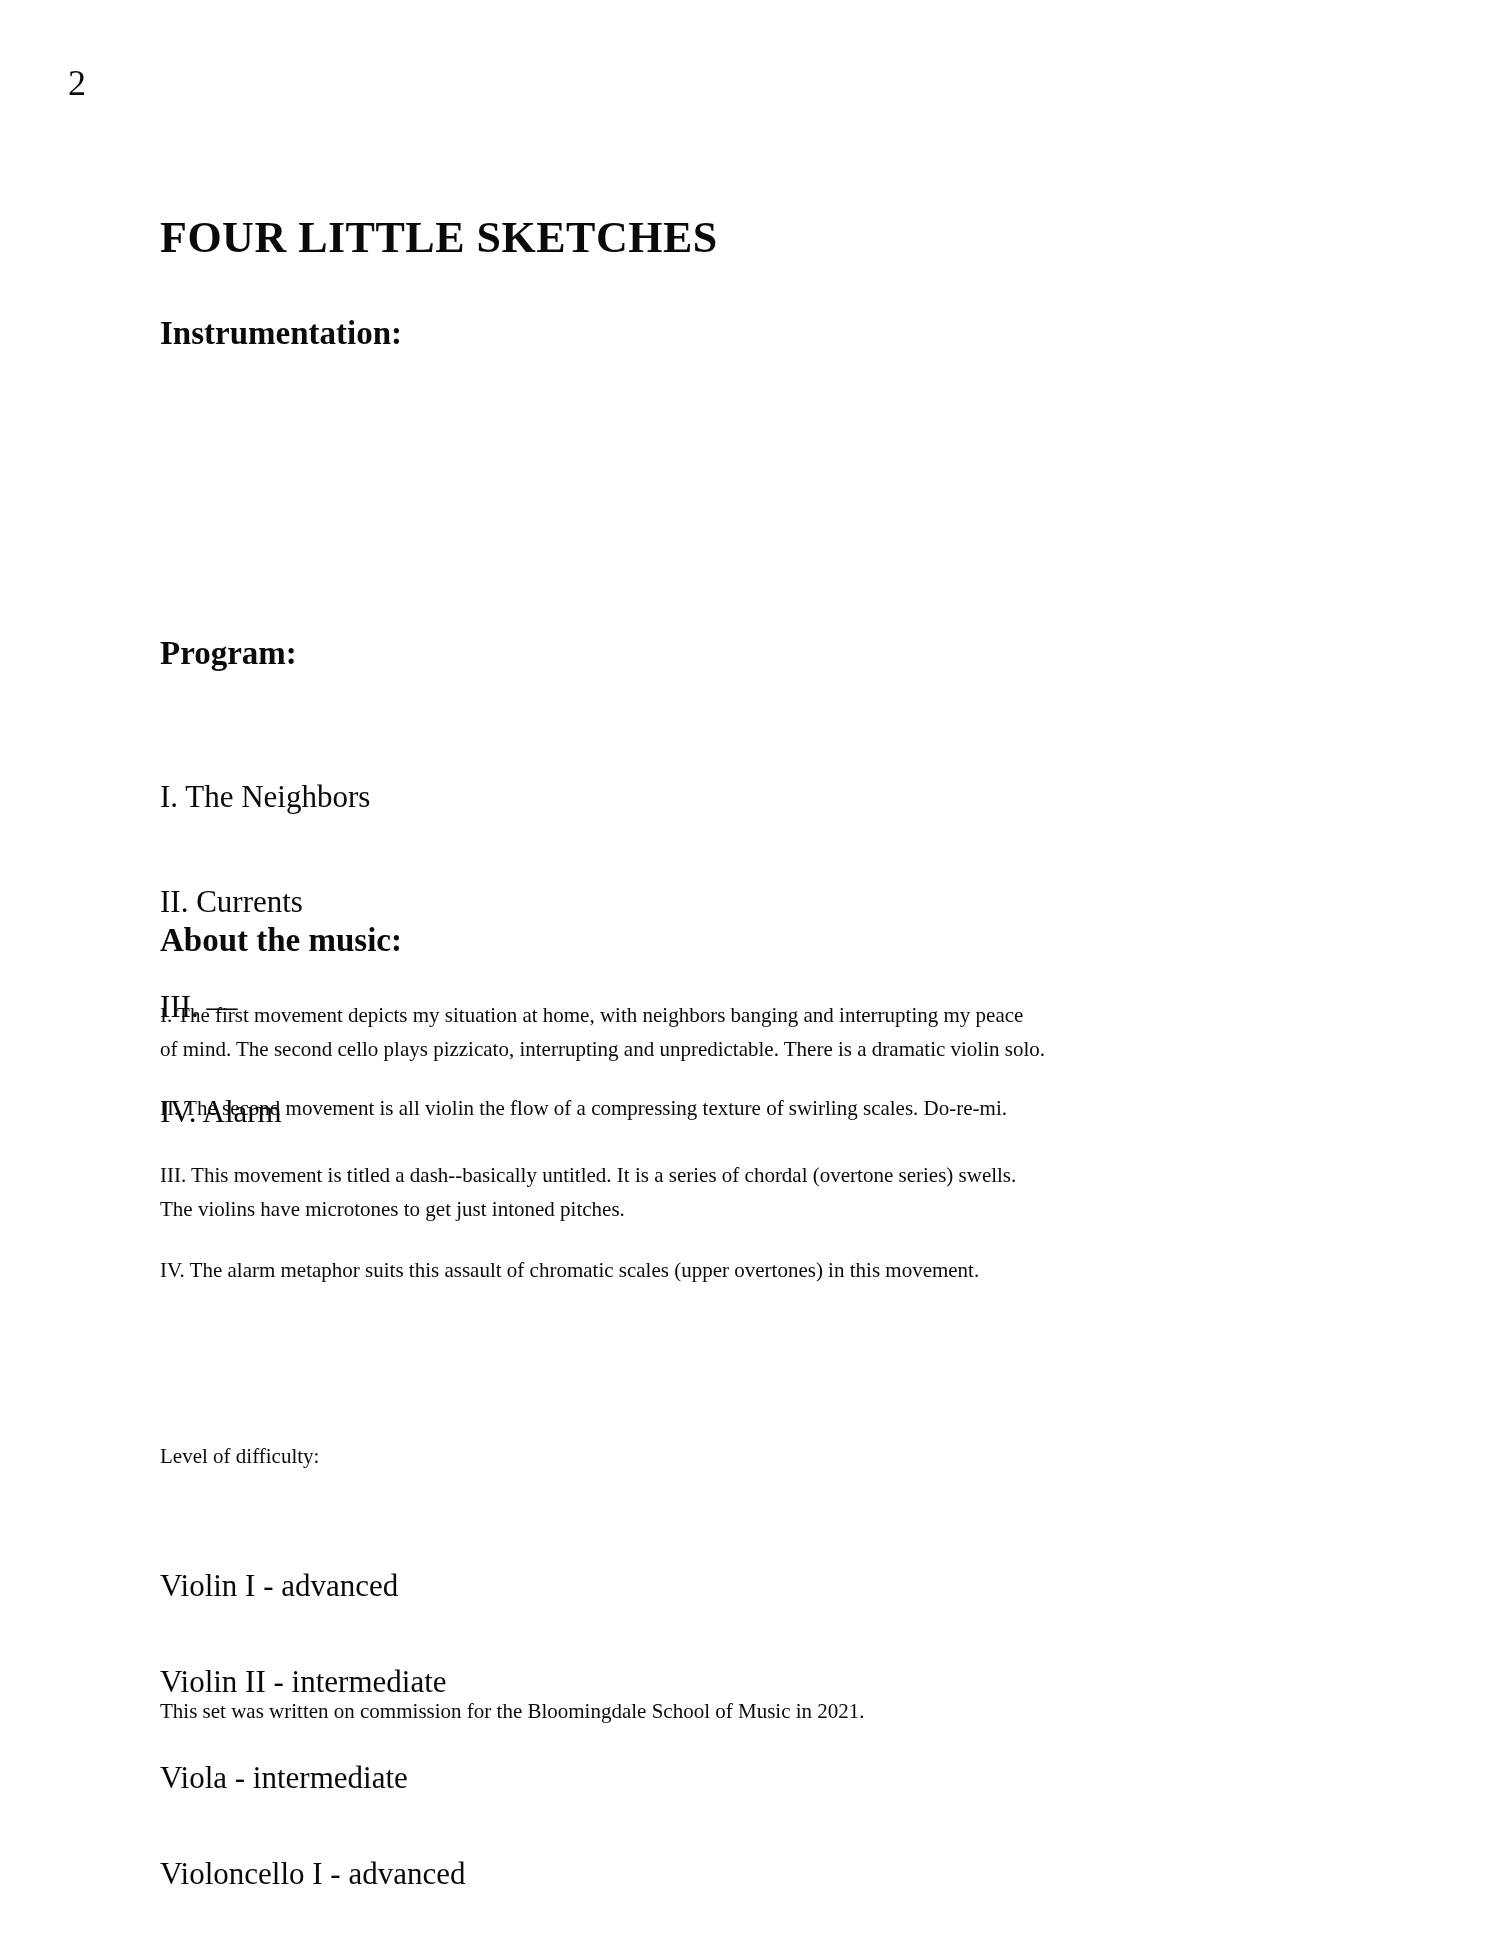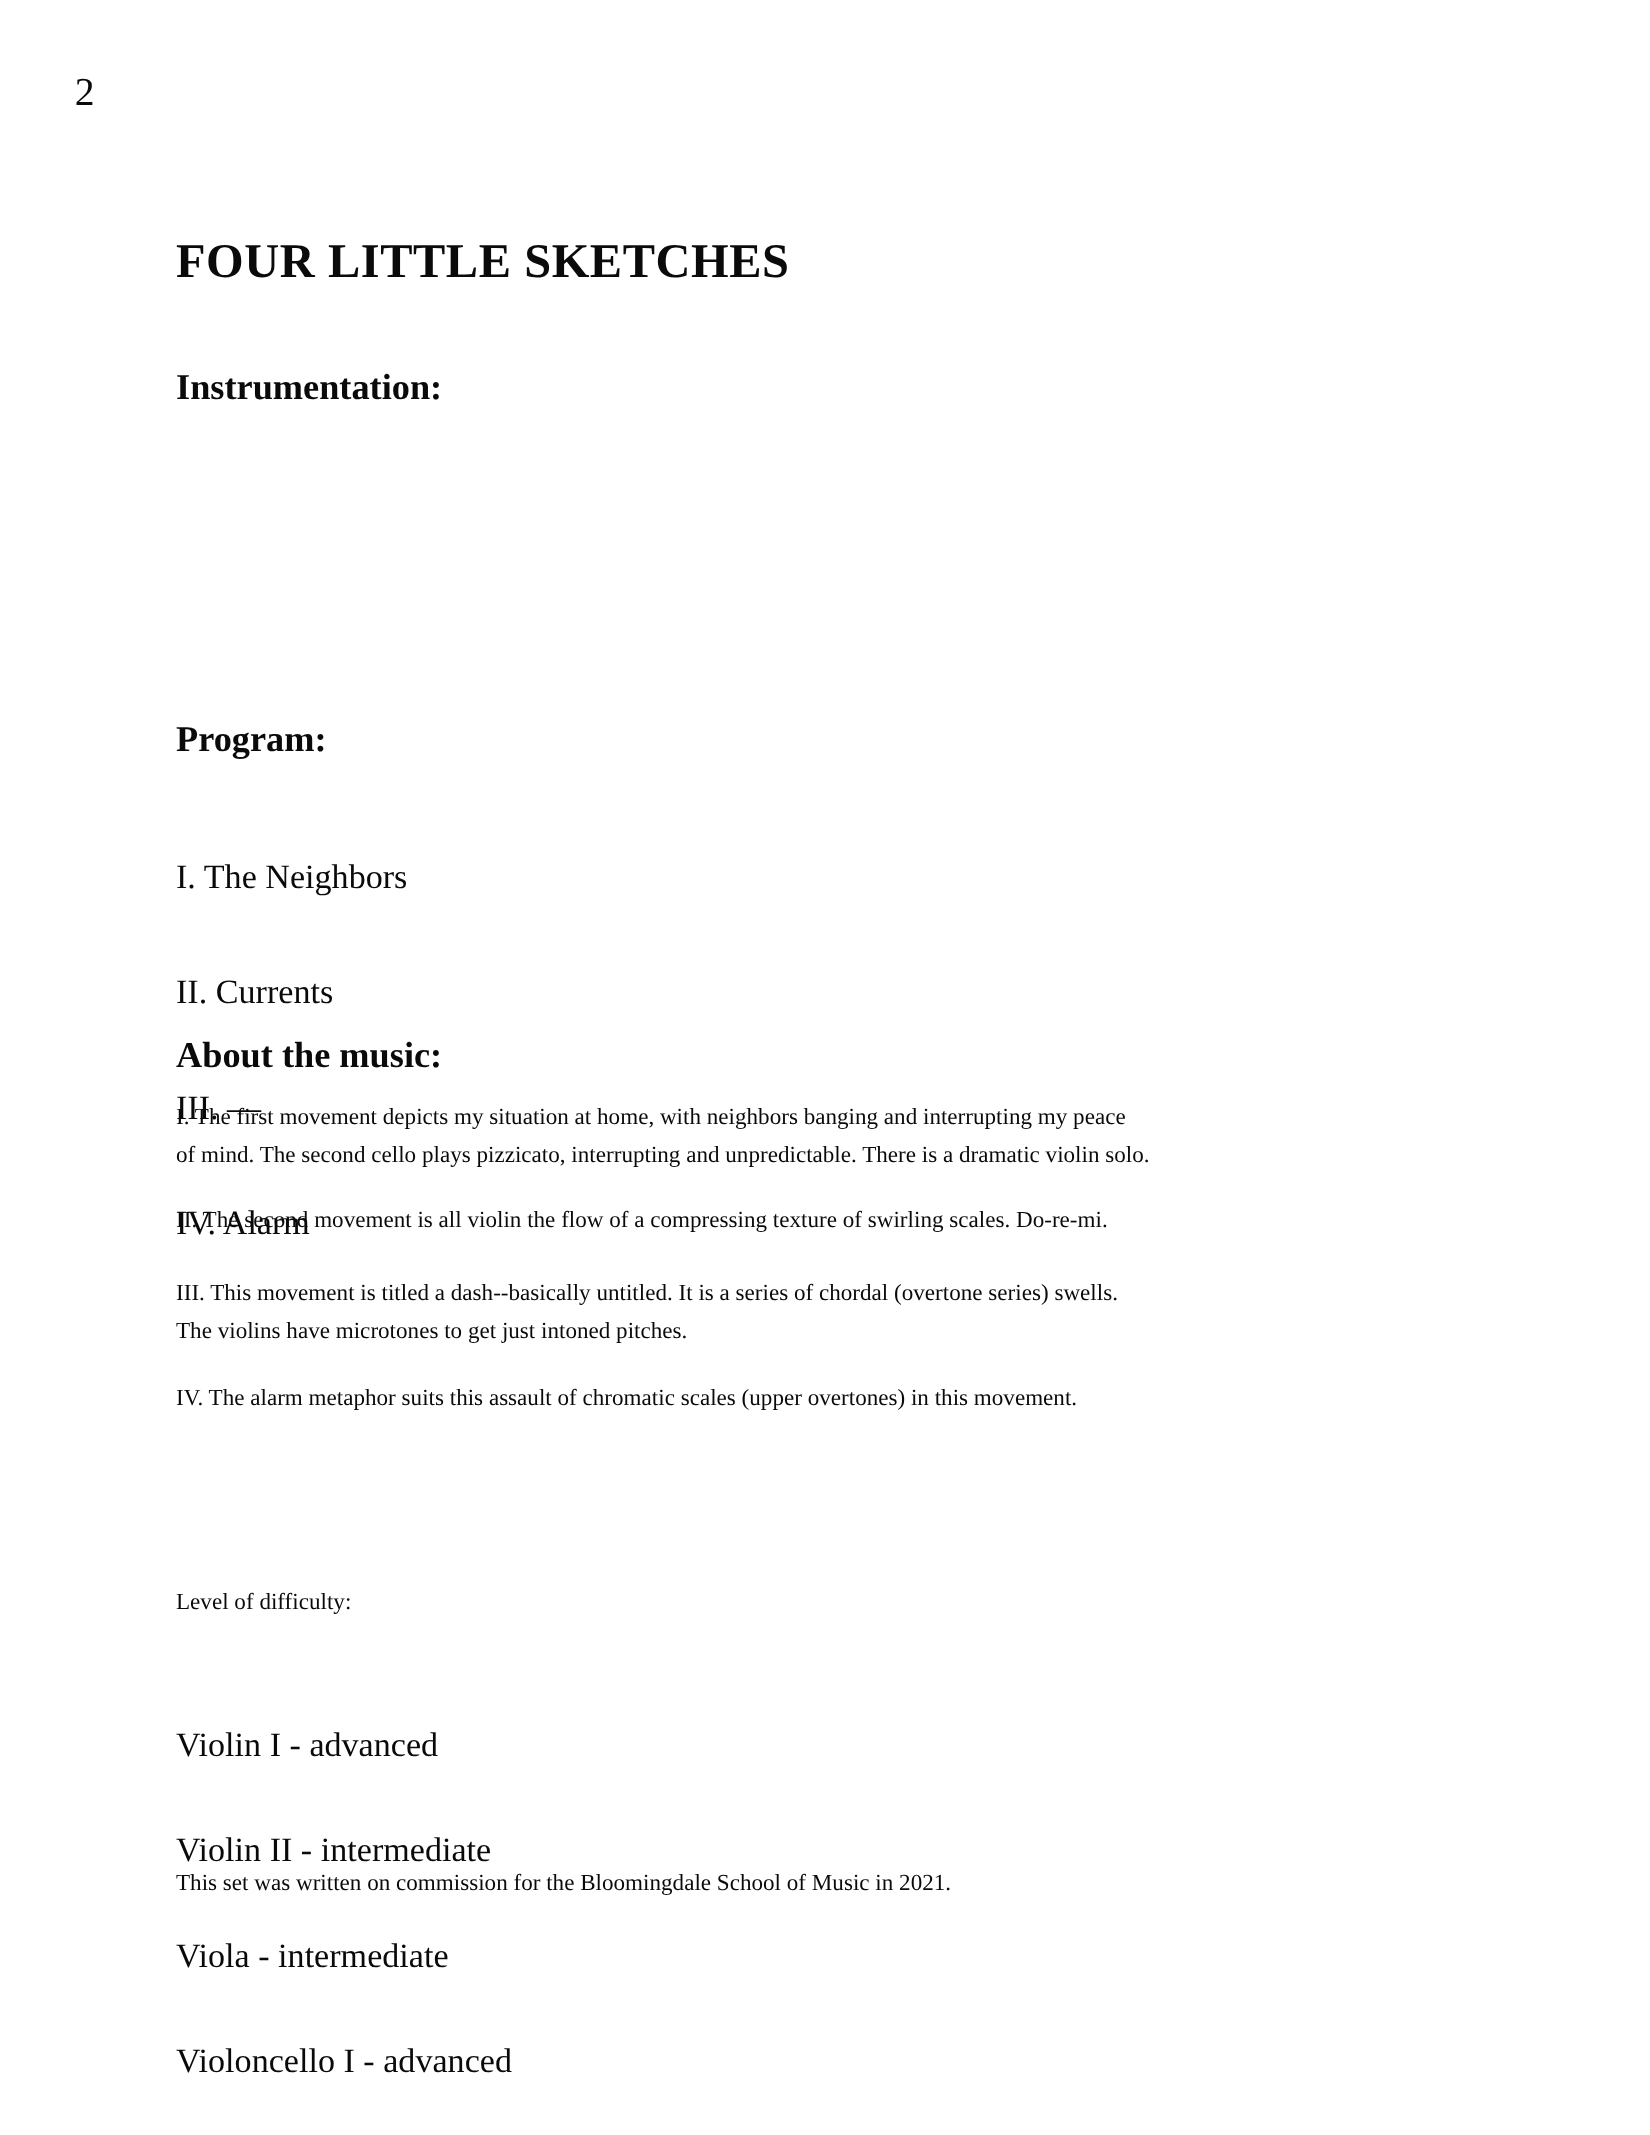--- a/index.html
+++ b/index.html
@@ -34,21 +34,20 @@
     font-weight: bold;
     line-height: 1;
     letter-spacing: 0.5px;
     white-space: pre;
   }
   .heading {
     font-size: 33px;
     font-weight: bold;
     line-height: 1;
     white-space: pre;
-    margin-top: 20px;
   }
   .body-text {
     font-size: 21px;
     line-height: 34px;
     white-space: pre;
   }
   .list-text {
     font-size: 31px;
     line-height: 35px;
     white-space: pre;

